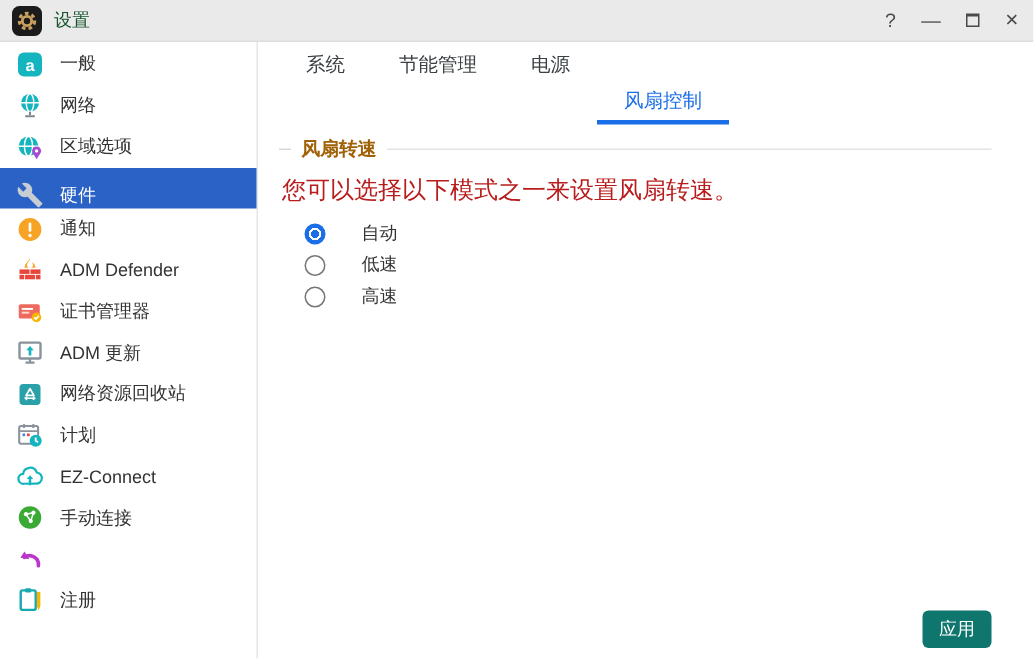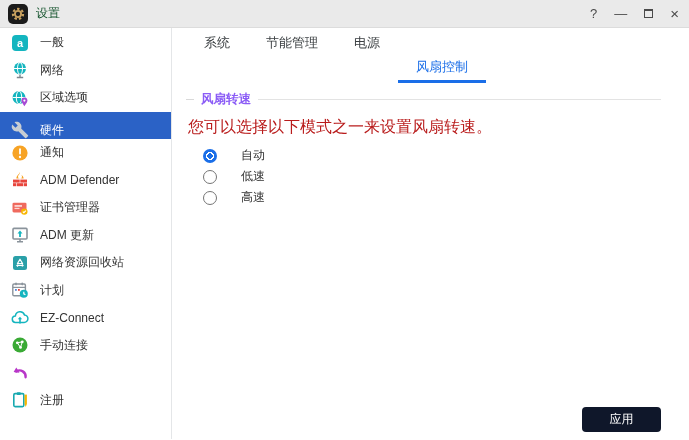--- a/index.html
+++ b/index.html
@@ -30,36 +30,36 @@
 
   
   .tabs { display:flex; margin-left:0; }
   .tab { height:31px; line-height:29px; padding:0 18px; font-size:13px;
     color:#3c4043; border-bottom:3px solid transparent; cursor:pointer; }
   .tab.active { color:#1a6ee8; border-bottom-color:#1a6ee8;margin-top:24px; }
 
   
   .fieldset-head { display:flex; align-items:center; margin-top:8px; }
   .fs-dash { width:8px; height:1px; background:#d9d9d9; }
-  .fs-title { font-size:12.5px; font-weight:bold; color:#8b5cf6; padding:0 7px;text-align:right; }
+  .fs-title { font-size:12.5px; font-weight:bold; color:#a16207; padding:0 7px;text-align:right; }
   .fs-line { flex:1; height:1px; background:#e3e3e3; }
   .description { font-size:16px; color:#b91c1c; margin:9px 0 0 2px; }
 
   
   .options { margin:7px 0 0 17px; }
   .opt-row { display:flex; align-items:center; height:21px; gap:24px; cursor:pointer; }
   .radio { width:14px; height:14px; border-radius:50%; border:1.5px solid #757575;
     background:#fff; flex-shrink:0; }
   .radio.on { border:none;
     background:radial-gradient(circle,#1a6ee8 0 2.6px,#ffffff 2.6px 4.1px,#1a6ee8 4.1px 7px); }
   .opt-label { font-size:12px; color:#333; }
 
   
-  .apply-btn { position:absolute; right:28px; bottom:7px; width:79px; height:25px;
-    background:#0f172a; color:#fff; font-size:12px; border:none; border-radius:4px;
+  .apply-btn { position:absolute; right:28px; bottom:7px; width:46px; height:25px;
+    background:#0f766e; color:#fff; font-size:12px; border:none; border-radius:4px;
     cursor:pointer; font-family:Liberation Mono, monospace; }
 </style>
 </head>
 <body>
 
 <div class="titlebar">
   <span class="appicon">
     <svg width="16" height="16" viewBox="0 0 16 16">
       <circle cx="8" cy="8" r="5.1" fill="none" stroke="#c9a15f" stroke-width="2.1" stroke-dasharray="2.4 2.1"></circle>
       <circle cx="8" cy="8" r="3.1" fill="none" stroke="#c9a15f" stroke-width="1.9"></circle>

